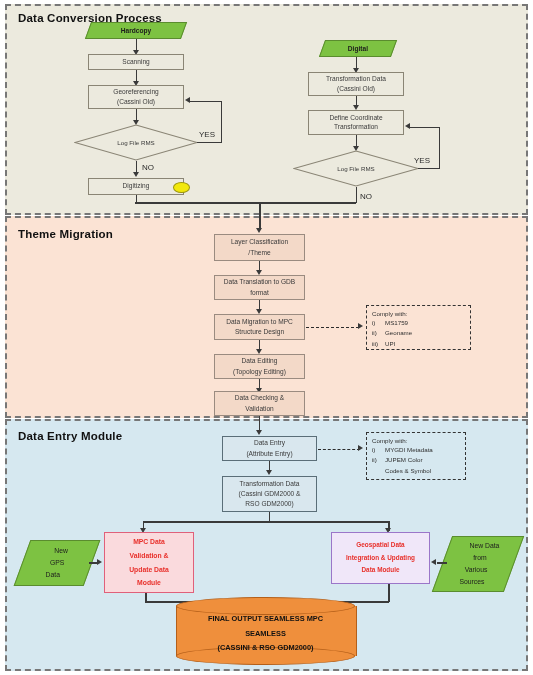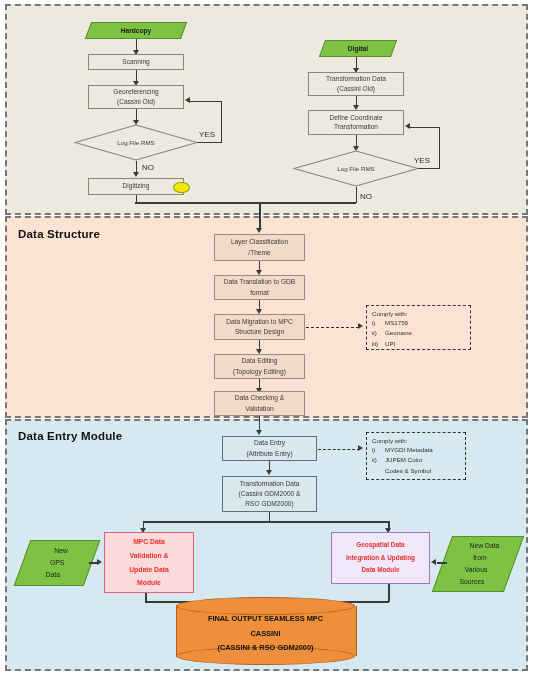--- a/index.html
+++ b/index.html
@@ -94,21 +94,22 @@
 </style>
 </head>
 <body>
 
 <div id="canvas">
 
   <div class="section" id="sec-conv"></div>
   <div class="section" id="sec-mig"></div>
   <div class="section" id="sec-entry"></div>
 
-  <div class="sec-title" style="left:18px;top:228px;">Data Structure</div>
+  <div class="sec-title" style="left:18px;top:12px;">Data Conversion Process</div>
+  <div class="sec-title" style="left:18px;top:228px;">Theme Migration</div>
   <div class="sec-title" style="left:18px;top:430px;">Data Entry Module</div>
 
   <div class="para" style="left:88px;top:22px;width:96px;height:17px;">
     <span>Hardcopy</span>
   </div>
 
   <div class="ln vl" style="left:135.5px;top:39px;height:13px;"></div>
   <div class="arw down" style="left:132.6px;top:50px;"></div>
 
   <div class="node proc" style="left:88px;top:54px;width:96px;height:16px;">
@@ -330,18 +331,18 @@
   <div class="ln vl" style="left:388px;top:584px;height:18px;"></div>
   <div class="ln vl" style="left:265px;top:601px;height:12px;"></div>
   <div class="arw down" style="left:262.2px;top:610px;"></div>
 
   <div class="cyl" style="left:176px;top:597px;width:179px;height:68px;">
     <div class="body"></div>
     <div class="bot"></div>
     <div class="top"></div>
     <div class="txt">
       <div>FINAL OUTPUT SEAMLESS MPC</div>
-      <div>CASSINI</div>
+      <div>SEAMLESS</div>
       <div>(CASSINI &amp; RSO GDM2000)</div>
     </div>
   </div>
 
 </div>
 
 </body></html>

